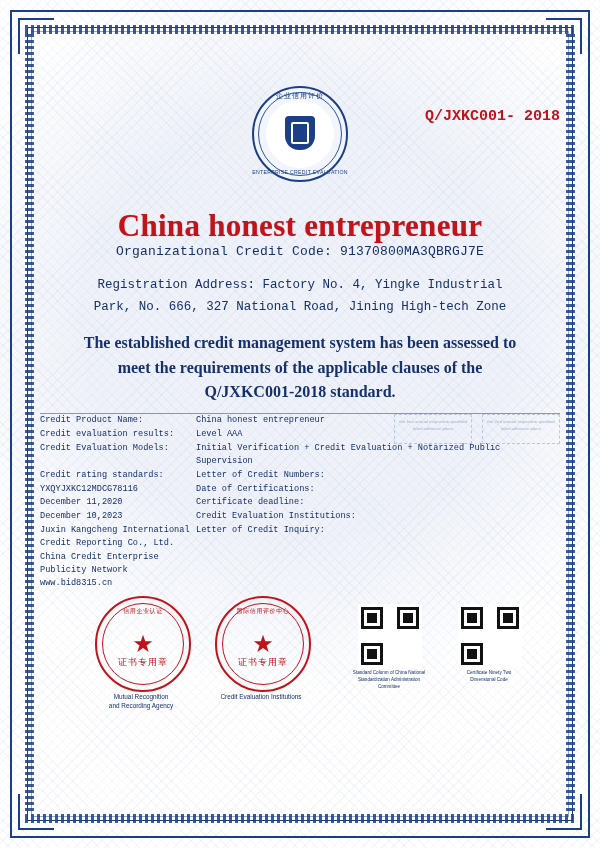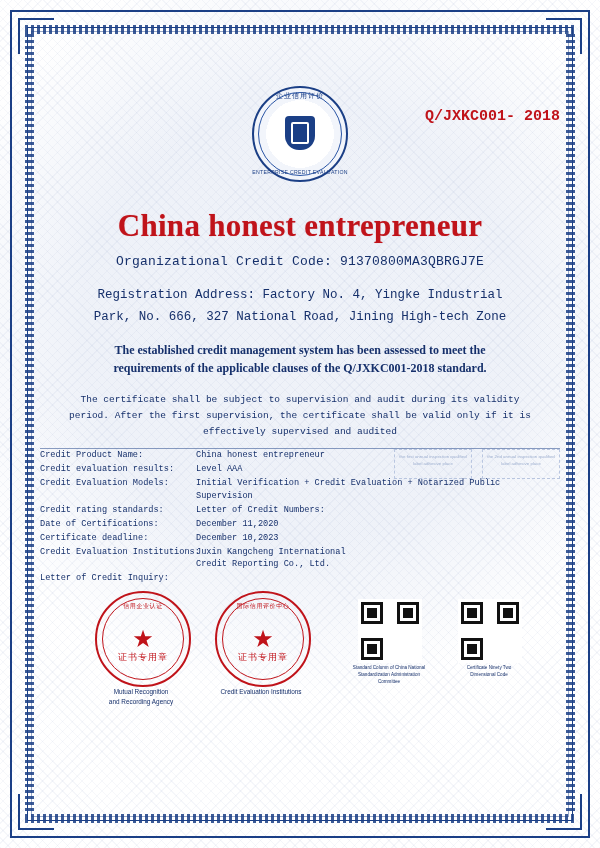--- a/index.html
+++ b/index.html
@@ -83,35 +83,35 @@
     font-family:"Liberation Sans",sans-serif;
   }
 
   h1.title{
     margin:26px 0 0 0;text-align:center;
     color:#c0131a;font-size:31px;font-weight:bold;
     letter-spacing:.3px;
     text-shadow:0 0 1px rgba(192,19,26,.35);
   }
   .org-code{
-    margin-top:10px;text-align:center;color:#16306b;
+    margin-top:0;text-align:center;color:#16306b;
     font-size:13px;font-family:"Liberation Mono",monospace;letter-spacing:.2px;
   }
   .company{
     margin-top:18px;text-align:center;color:#16306b;
     font-size:17px;font-weight:bold;letter-spacing:.4px;
   }
   .address{
     margin:16px auto 0;text-align:center;color:#16306b;
     font-size:12.5px;line-height:1.75;max-width:450px;
     font-family:"Liberation Mono",monospace;
   }
   .statement{
     margin:12px auto 0;text-align:center;color:#16306b;
-    font-size:12px;line-height:1.55;max-width:440px;font-weight:bold;
+    font-size:16px;line-height:1.55;max-width:440px;font-weight:bold;
   }
   h2.award{
     margin:16px 0 0 0;text-align:center;color:#c0131a;
     font-size:19px;font-weight:bold;letter-spacing:.3px;
   }
   .supervision{
     margin:14px auto 0;text-align:center;color:#16306b;
     font-size:9.5px;line-height:1.7;max-width:470px;
     font-family:"Liberation Mono",monospace;
   }
@@ -223,42 +223,44 @@
     <h1 class="title">China honest entrepreneur</h1>
 
     <div class="org-code">Organizational Credit Code: 91370800MA3QBRGJ7E</div>
 
 
     <div class="address">Registration Address: Factory No. 4, Yingke Industrial Park, No. 666, 327 National Road, Jining High-tech Zone</div>
 
     <div class="statement">The established credit management system has been assessed to meet the requirements of the applicable clauses of the Q/JXKC001-2018 standard.</div>
 
 
-    <div class="supervision">The certificate shall be subject to supervision and audit during its validity period. After the first supervision, the certificate shall be valid only if it is effectively supervised and audited</div>
 
     <div class="rule"></div>
 
     <div style="position:relative;">
       <div class="details" id="details-grid">
           <div class="k">Credit Product Name:</div>
           <div class="v">China honest entrepreneur</div>
           <div class="k">Credit evaluation results:</div>
           <div class="v">Level AAA</div>
           <div class="k">Credit Evaluation Models:</div>
           <div class="v">Initial Verification + Credit Evaluation + Notarized Public Supervision</div>
           <div class="k">Credit rating standards:</div>
           <div class="k">Letter of Credit Numbers:</div>
+          <div class="v">YXQYJXKC12MDCG78116</div>
           <div class="k">Date of Certifications:</div>
           <div class="v">December 11,2020</div>
           <div class="k">Certificate deadline:</div>
           <div class="v">December 10,2023</div>
           <div class="k">Credit Evaluation Institutions:</div>
           <div class="v">Juxin Kangcheng International
 Credit Reporting Co., Ltd.</div>
           <div class="k">Letter of Credit Inquiry:</div>
+          <div class="v">China Credit Enterprise Publicity Network
+www.bid8315.cn</div>
         </div>
       <div class="datestamps" id="datestamps">
           <div class="datestamp">the first annual inspection
 qualified label adhesive place</div>
           <div class="datestamp">the 2nd annual inspection
 qualified label adhesive place</div>
         </div>
     </div>
 
     <div class="mid" id="mid-area">

